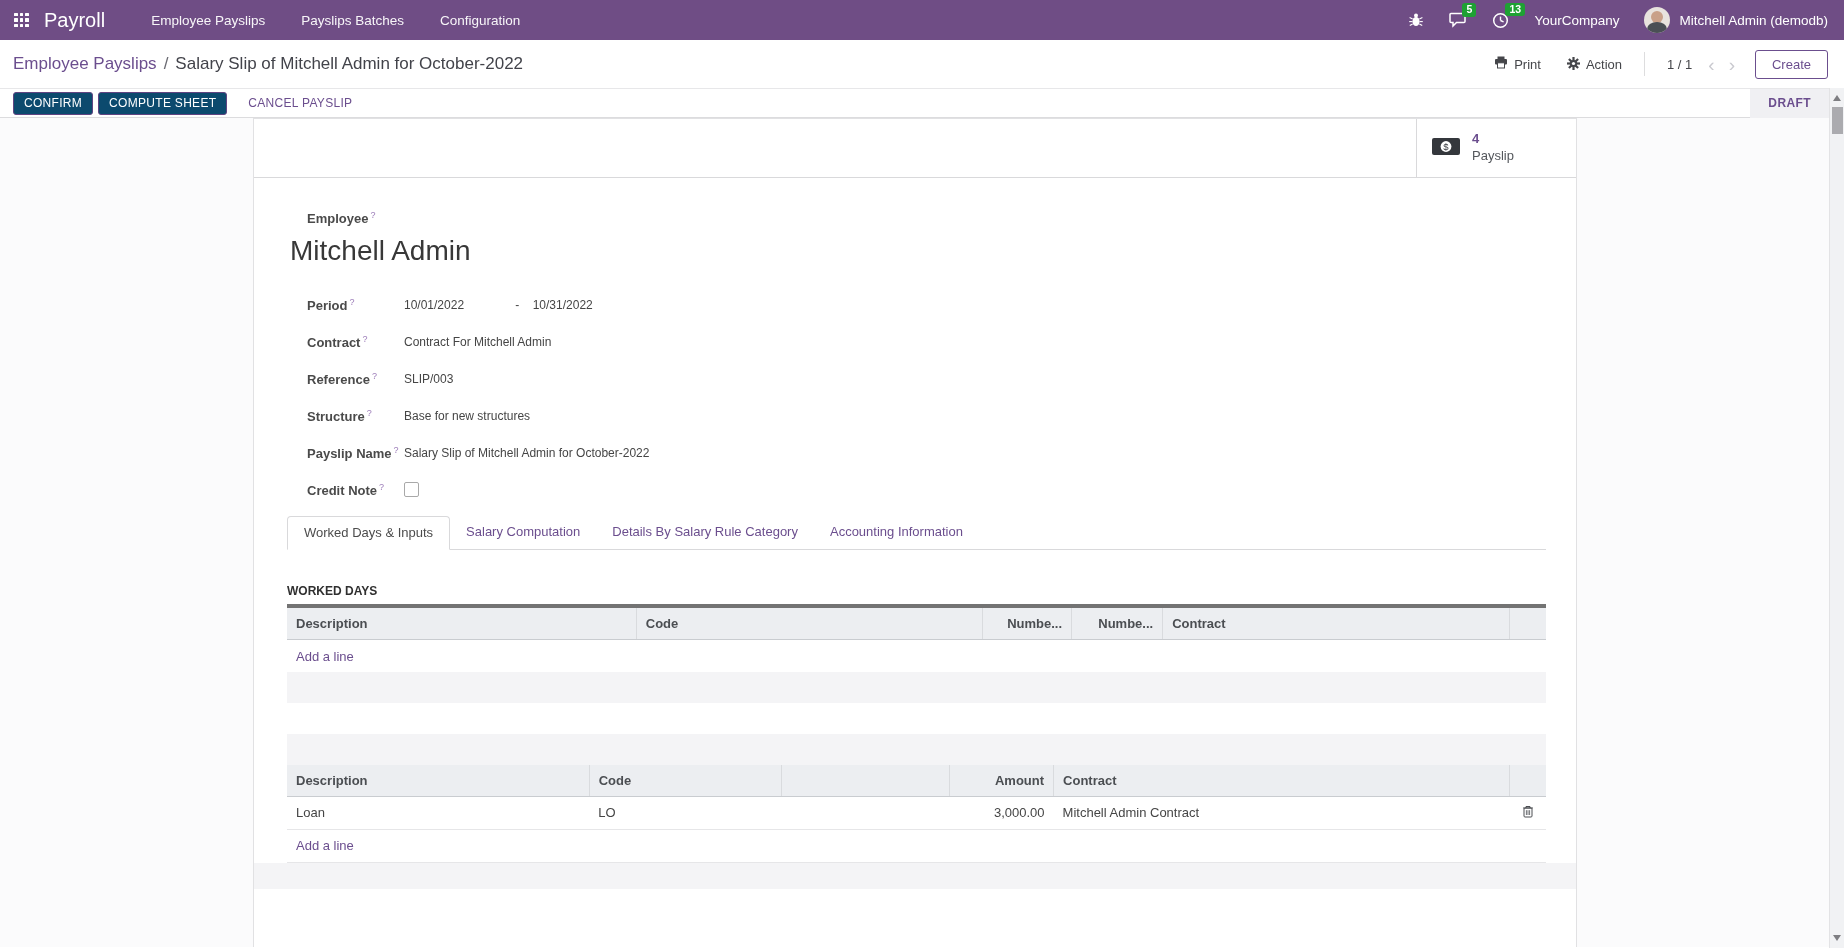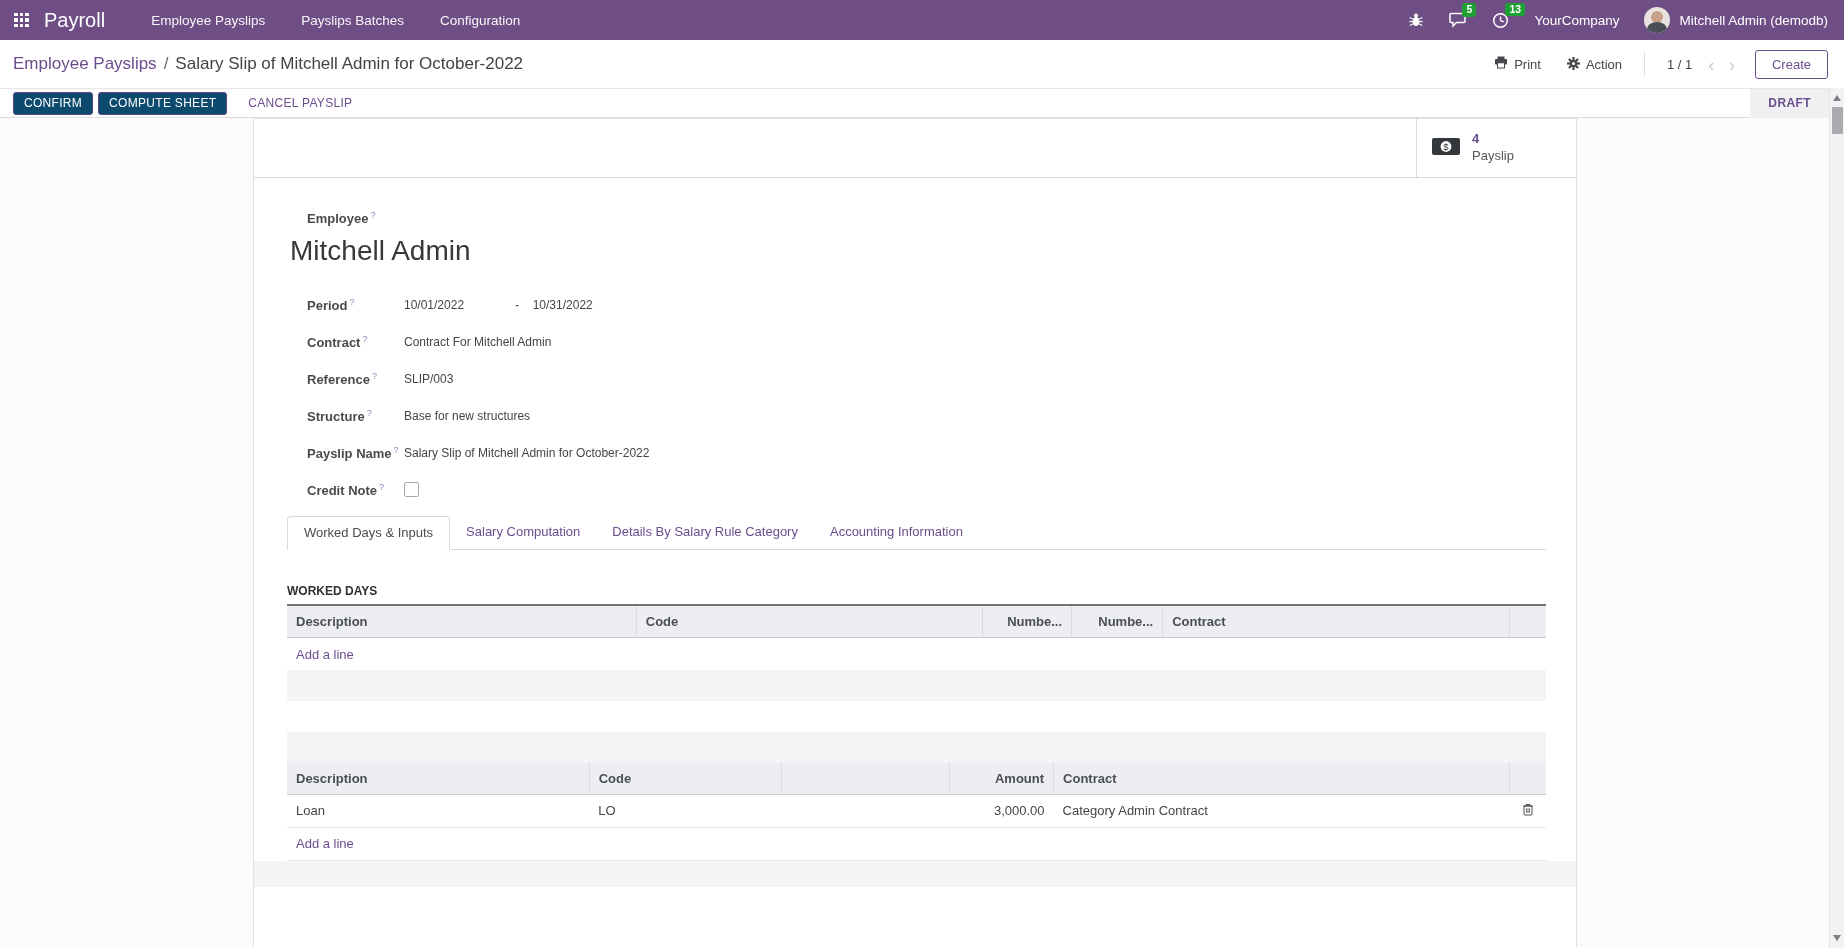--- a/index.html
+++ b/index.html
@@ -103,21 +103,21 @@
   .tabs { display:flex; margin-top:14px; border-bottom:1px solid #d9d9db; }
   .tab { padding:8px 16px 9px; font-size:13px; color:#6b4e8e; cursor:pointer; position:relative; top:1px; white-space:nowrap;text-align:right; }
   .tab.active {
     color:#4c4c4c; background:#fff; border:1px solid #d9d9db; border-bottom:1px solid #fff;
     border-radius:4px 4px 0 0;
   }
 
   
   .section-title {
     margin-top:34px; font-size:12px; font-weight:bold; color:#303030;
-    padding-bottom:6px; border-bottom:2px solid #737373;
+    padding-bottom:6px; border-bottom:4px solid #737373;
   }
   .section-title.second { margin-top:40px; }
   table.o-list { width:100%; border-collapse:collapse; table-layout:fixed; font-size:13px; }
   table.o-list th {
     background:#eceef1; font-weight:bold; color:#4b4e52; height:31px; text-align:left;
     padding:0 9px; border-left:1px solid #d9dbde; white-space:nowrap; overflow:hidden;
     border-bottom:1px solid #c9ccd0; cursor:pointer;
   }
   table.o-list th:first-child { border-left:none; }
   table.o-list th.num, table.o-list td.num { text-align:right; }
@@ -374,21 +374,21 @@
             <th>Contract</th>
             <th></th>
           </tr>
         </thead>
         <tbody>
           <tr class="data-row">
             <td>Loan</td>
             <td>LO</td>
             <td></td>
             <td class="num">3,000.00</td>
-            <td>Category Admin Contract</td>
+            <td>Mitchell Admin Contract</td>
             <td class="trash-cell">
               <span>
                 <svg width="12" height="13" viewBox="0 0 12 13">
                   <path d="M1 3h10" stroke="#4c4f53" stroke-width="1"></path>
                   <path d="M4 3V1.5h4V3" stroke="#4c4f53" fill="none" stroke-width="1"></path>
                   <rect x="2" y="3" width="8" height="9" rx="1" fill="none" stroke="#4c4f53" stroke-width="1"></rect>
                   <path d="M4.4 5.2v4.8M6 5.2v4.8M7.6 5.2v4.8" stroke="#4c4f53" stroke-width=".8"></path>
                 </svg>
               </span>
             </td>

